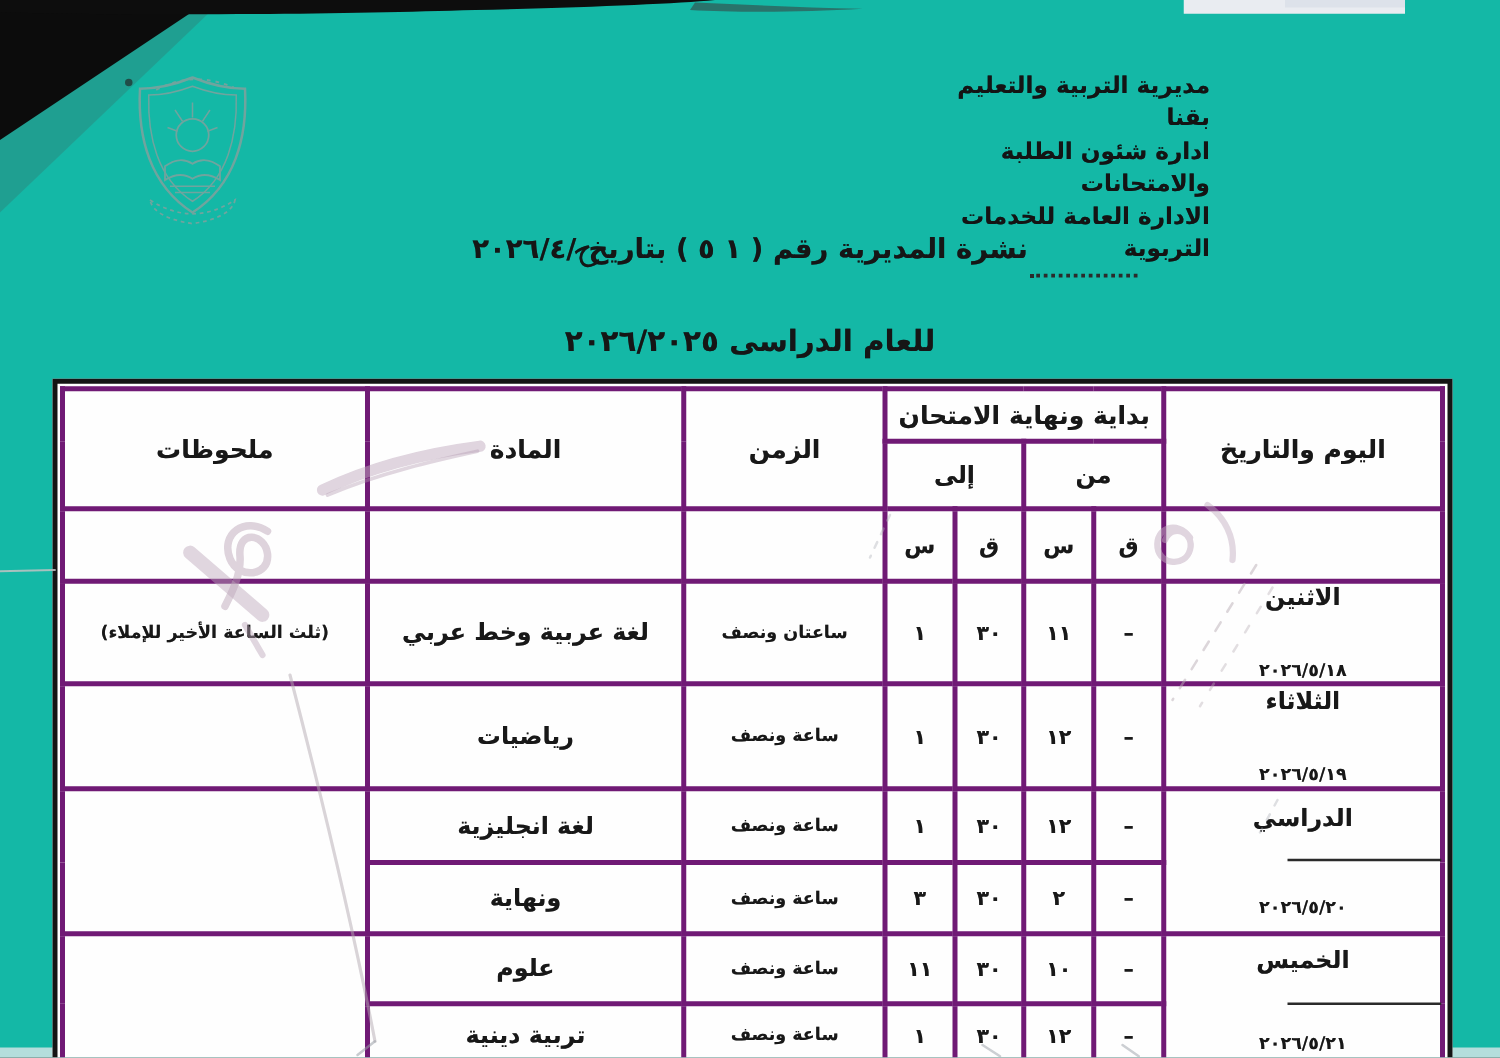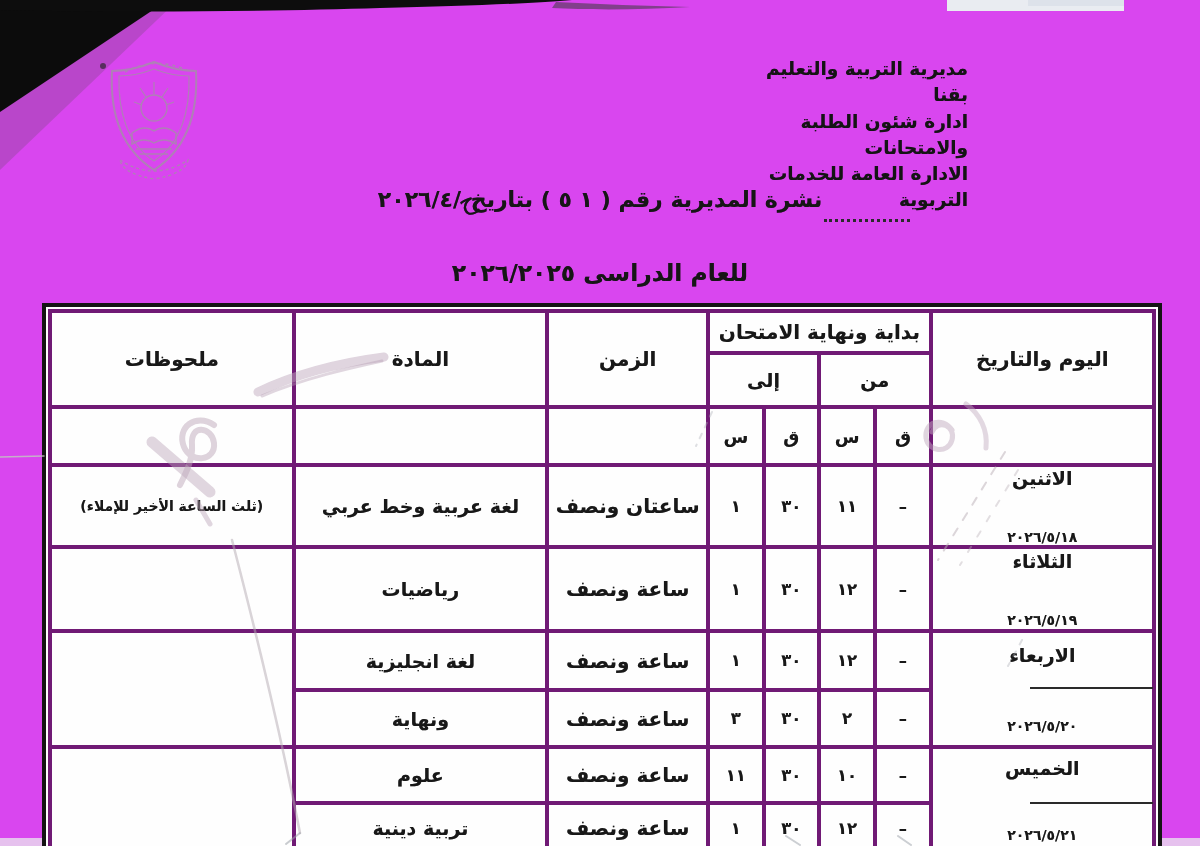--- a/index.html
+++ b/index.html
@@ -1,18 +1,18 @@
 <!DOCTYPE html>
 <html lang="ar"><head>
 <meta charset="utf-8">
 <style>
   html,body{margin:0;padding:0;background:#888;}
   #page{
     position:relative;width:1200px;height:846px;margin:0 auto;
-    background:#d946ef;overflow:hidden;
+    background:#14b8a6;overflow:hidden;
     font-family:"DejaVu Sans",sans-serif;color:#1d1d1d;
   }
   
   .scan-art{position:absolute;pointer-events:none;}
   #corner-triangle{left:0;top:0;}
   #top-band{left:0;top:0;}
   #tr-bar1{left:947px;top:0;width:177px;height:11px;background:#e9ecf1;}
   #tr-bar2{left:1028px;top:0;width:96px;height:6px;background:#dde2ea;}
   #bottom-edge{left:0;bottom:0;width:1200px;height:8px;background:#e9ebed;opacity:.75;}
   
@@ -53,21 +53,21 @@
   tr.r3 td{height:54px;}
   tr.r4 td{height:76px;}
   tr.r5 td{height:80px;}
   tr.r6 td{height:55px;}
   tr.r7 td{height:53px;}
   tr.r8 td{height:52px;}
   tr.r9 td{height:46px;}
   td.faint-b{border-bottom:1px solid #b3b3b3;}
   td.faint-t{border-top:1px solid #b3b3b3;}
   td.num{font-size:16.5px;}
-  td.dur{font-size:20px;margin-top:18px;}
+  td.dur{font-size:14px;margin-top:18px;}
   td.subj{font-size:19px;}
   td.note{font-size:14px;}
   td.day-cell{font-size:19px;position:relative;}
   .day-inner{display:flex;flex-direction:column;justify-content:space-evenly;height:100%;gap:40px;}
   .day-date{font-size:14px;letter-spacing:1px;}
   td.day-stub::after{content:'';position:absolute;right:-1px;width:56%;height:2px;background:#2a2a2a;}
   td.stub-wed::after{top:54px;}
   td.stub-thu::after{top:53px;}
   
   #pen-overlay{position:absolute;left:0;top:0;pointer-events:none;}
@@ -178,21 +178,21 @@
         <td class="num">٣٠</td>
         <td class="num">١</td>
         <td class="dur">ساعة ونصف</td>
         <td class="subj">رياضيات</td>
         <td class="note"></td>
       </tr>
 
       <tr class="r6">
         <td class="day-cell day-stub stub-wed" rowspan="2">
           <div class="day-inner">
-            <span>الاربعاء</span>
+            <span>الدراسي</span>
             <span class="day-date">٢٠٢٦/٥/٢٠</span>
           </div>
         </td>
         <td class="num">–</td>
         <td class="num">١٢</td>
         <td class="num">٣٠</td>
         <td class="num">١</td>
         <td class="dur">ساعة ونصف</td>
         <td class="subj">لغة انجليزية</td>
         <td class="note" rowspan="2"></td>

